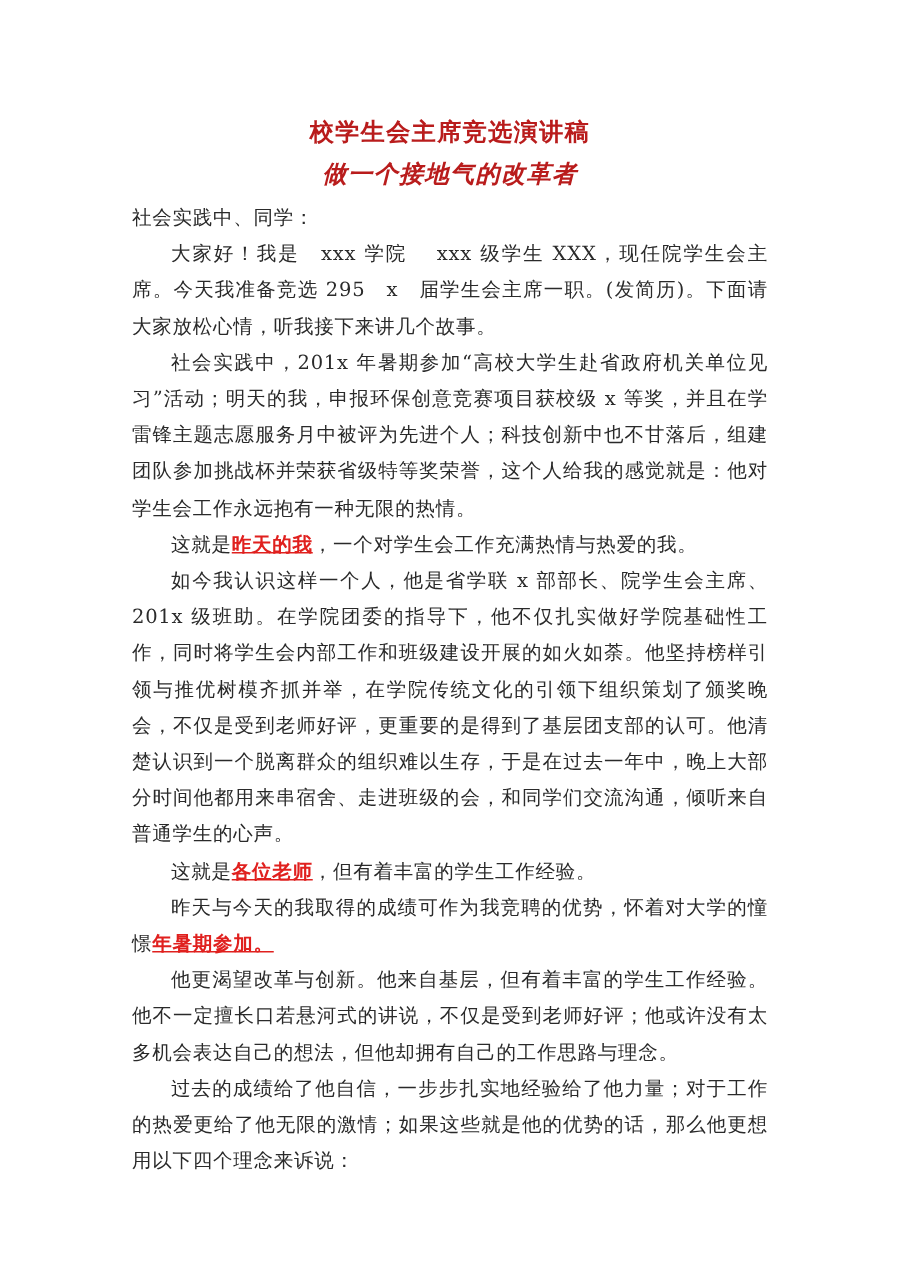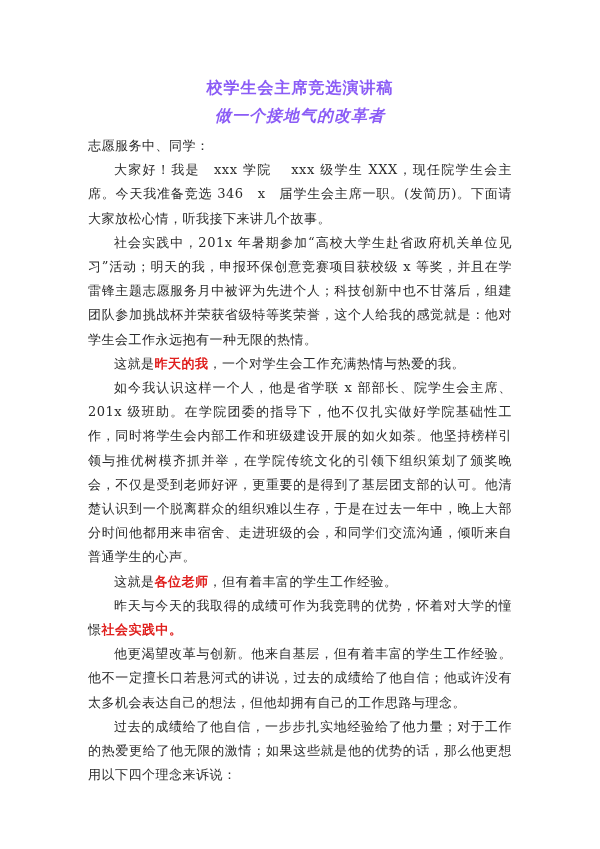--- a/index.html
+++ b/index.html
@@ -4,45 +4,45 @@
 <style>
   html, body { margin: 0; padding: 0; background: #ffffff; }
   body {
     width: 600px; height: 849px; overflow: hidden; position: relative;
     font-family: "DejaVu Serif", "Liberation Serif", serif;
     color: #2a2a2a;
   }
   .page { position: absolute; left: 0; top: 0; width: 600px; height: 849px; background: #fff; }
   .title {
     position: absolute; left: 0; width: 600px; text-align: center;
-    font-weight: bold; font-size: 16px; color: #8b5cf6; letter-spacing: 1px;
+    font-weight: bold; font-size: 16px; color: #b91c1c; letter-spacing: 1px;
   }
   .t1 { top: 78px; }
   .t2 { top: 106px; font-style: italic; }
   .body-text {
     position: absolute; left: 88px; width: 424px;
     font-size: 13px; line-height: 24.2px; text-align: justify;
     letter-spacing: 0.5px;
   }
   .greeting { top: 134px; }
   .p { margin: 0; text-indent: 2em; }
-  .red { color: #e0201e; font-weight: bold; }
+  .red { color: #e0201e; font-weight: bold; text-decoration: underline; }
 </style>
 </head>
 <body>
 
 <div class="page">
   <div class="title t1">校学生会主席竞选演讲稿</div>
   <div class="title t2">做一个接地气的改革者</div>
 
   <div class="body-text greeting">
-    <p class="p" style="text-indent:0">志愿服务中、同学：</p>
-    <p class="p">大家好！我是　xxx 学院　 xxx 级学生 XXX，现任院学生会主席。今天我准备竞选 346　x　届学生会主席一职。(发简历)。下面请大家放松心情，听我接下来讲几个故事。</p>
+    <p class="p" style="text-indent:0">社会实践中、同学：</p>
+    <p class="p">大家好！我是　xxx 学院　 xxx 级学生 XXX，现任院学生会主席。今天我准备竞选 295　x　届学生会主席一职。(发简历)。下面请大家放松心情，听我接下来讲几个故事。</p>
     <p class="p">社会实践中，201x 年暑期参加“高校大学生赴省政府机关单位见习”活动；明天的我，申报环保创意竞赛项目获校级 x 等奖，并且在学雷锋主题志愿服务月中被评为先进个人；科技创新中也不甘落后，组建团队参加挑战杯并荣获省级特等奖荣誉，这个人给我的感觉就是：他对学生会工作永远抱有一种无限的热情。</p>
     <p class="p"><span>这就是</span><span class="red">昨天的我</span><span>，一个对学生会工作充满热情与热爱的我。</span></p>
     <p class="p">如今我认识这样一个人，他是省学联 x 部部长、院学生会主席、201x 级班助。在学院团委的指导下，他不仅扎实做好学院基础性工作，同时将学生会内部工作和班级建设开展的如火如荼。他坚持榜样引领与推优树模齐抓并举，在学院传统文化的引领下组织策划了颁奖晚会，不仅是受到老师好评，更重要的是得到了基层团支部的认可。他清楚认识到一个脱离群众的组织难以生存，于是在过去一年中，晚上大部分时间他都用来串宿舍、走进班级的会，和同学们交流沟通，倾听来自普通学生的心声。</p>
     <p class="p"><span>这就是</span><span class="red">各位老师</span><span>，但有着丰富的学生工作经验。</span></p>
-    <p class="p"><span>昨天与今天的我取得的成绩可作为我竞聘的优势，怀着对大学的憧憬</span><span class="red">社会实践中。</span><span></span></p>
-    <p class="p">他更渴望改革与创新。他来自基层，但有着丰富的学生工作经验。他不一定擅长口若悬河式的讲说，过去的成绩给了他自信；他或许没有太多机会表达自己的想法，但他却拥有自己的工作思路与理念。</p>
+    <p class="p"><span>昨天与今天的我取得的成绩可作为我竞聘的优势，怀着对大学的憧憬</span><span class="red">年暑期参加。</span><span></span></p>
+    <p class="p">他更渴望改革与创新。他来自基层，但有着丰富的学生工作经验。他不一定擅长口若悬河式的讲说，不仅是受到老师好评；他或许没有太多机会表达自己的想法，但他却拥有自己的工作思路与理念。</p>
     <p class="p">过去的成绩给了他自信，一步步扎实地经验给了他力量；对于工作的热爱更给了他无限的激情；如果这些就是他的优势的话，那么他更想用以下四个理念来诉说：</p>
 
   </div>
 </div>
 
 </body></html>

